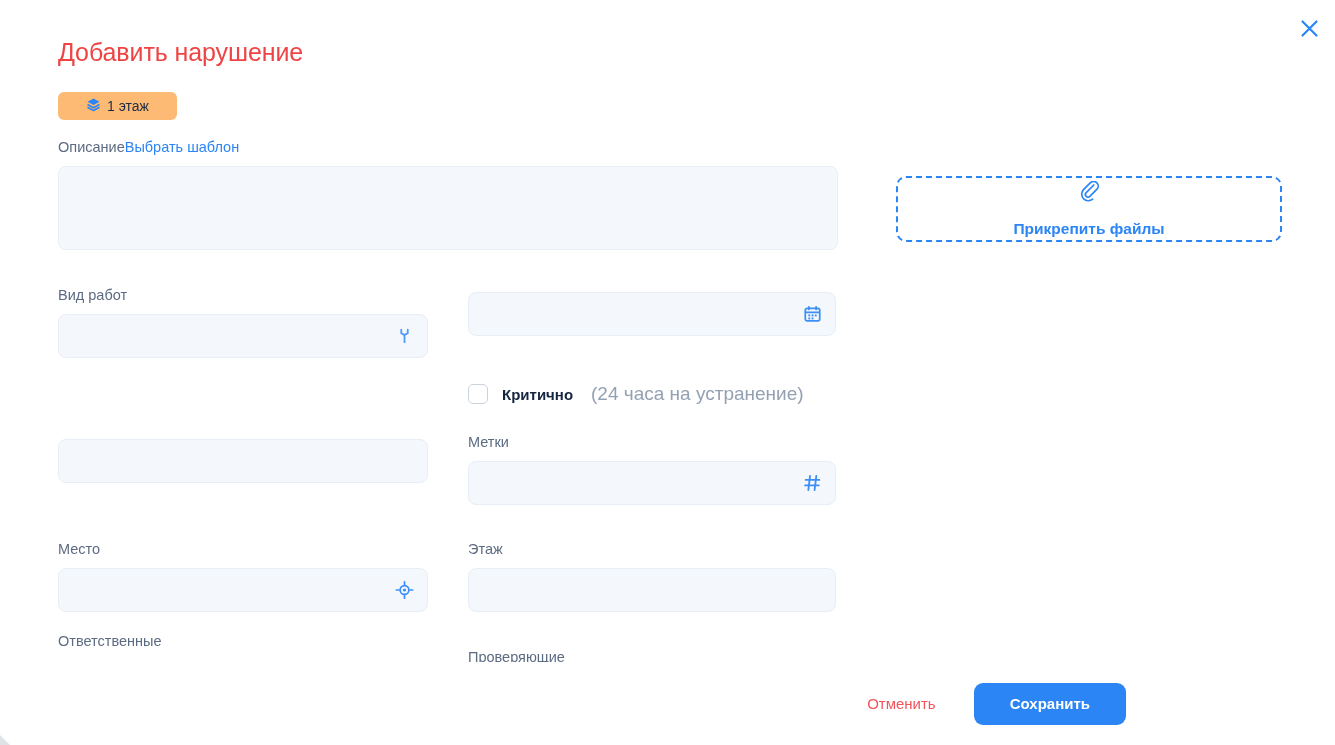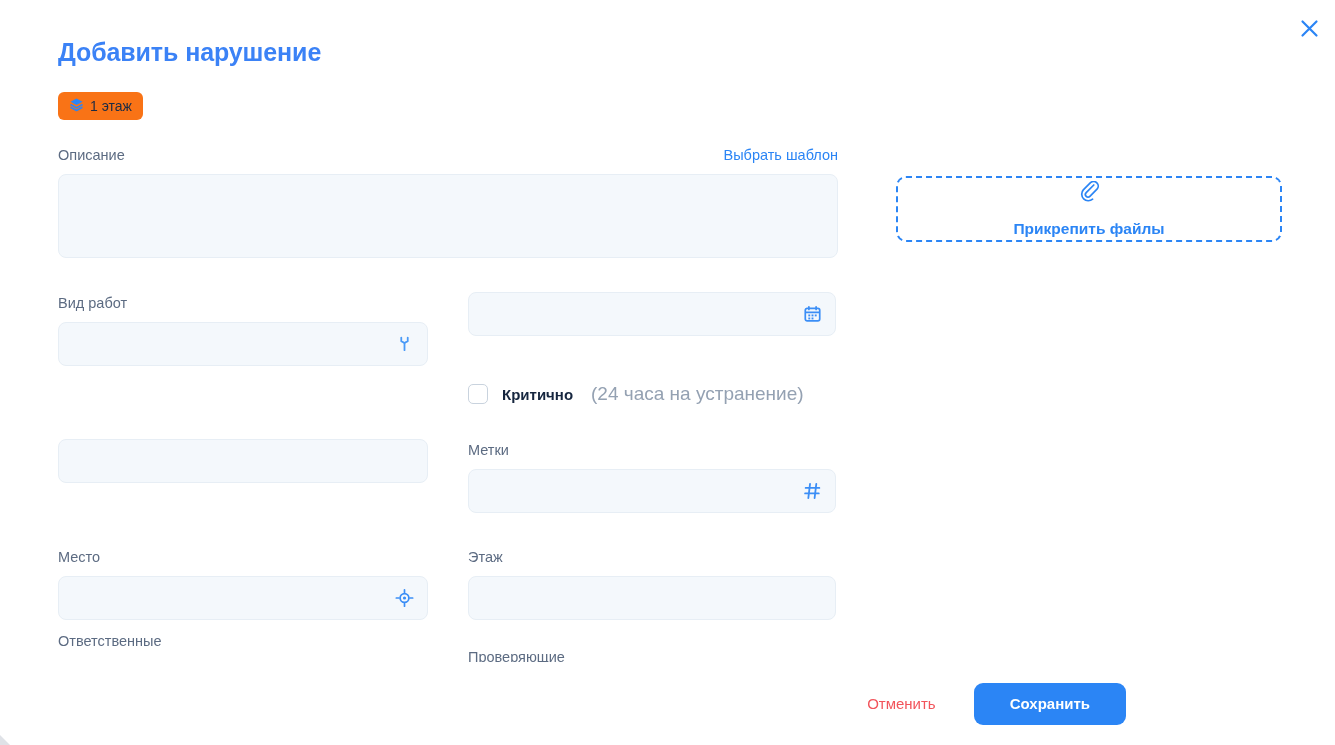--- a/index.html
+++ b/index.html
@@ -33,35 +33,35 @@
     background: none;
     border: none;
     padding: 0;
   }
 
   .page-title {
     position: absolute;
     left: 58px;
     top: 38px;
     font-size: 25px;
-    font-weight: bold;
-    color: #3b82f6;
+    font-weight: normal;
+    color: #ef4444;
     letter-spacing: -0.1px;
   }
 
   .floor-badge {
     position: absolute;
     left: 58px;
     top: 92px;
     height: 28px;
     display: inline-flex;
     align-items: center;
     gap: 6px;
-    padding: 0 11px;
-    background: #f97316;
+    padding: 0 28px;
+    background: #fdba74;
     border-radius: 6px;
     font-size: 14px;
     color: #1b2b45;
     cursor: pointer;
   }
 
   .content {
     position: absolute;
     left: 0;
     top: 136px;
@@ -73,23 +73,21 @@
   .form-col {
     position: absolute;
     left: 58px;
     top: 0;
     width: 780px;
   }
 
   .label-row {
     display: flex;
     align-items: baseline;
-    justify-content: space-between;
     height: 22px;
-    margin-top: 8px;
   }
 
   .field-label {
     font-size: 14.5px;
     color: #5c6b82;
     line-height: 22px;
   }
 
   .link-action {
     font-size: 14.5px;

